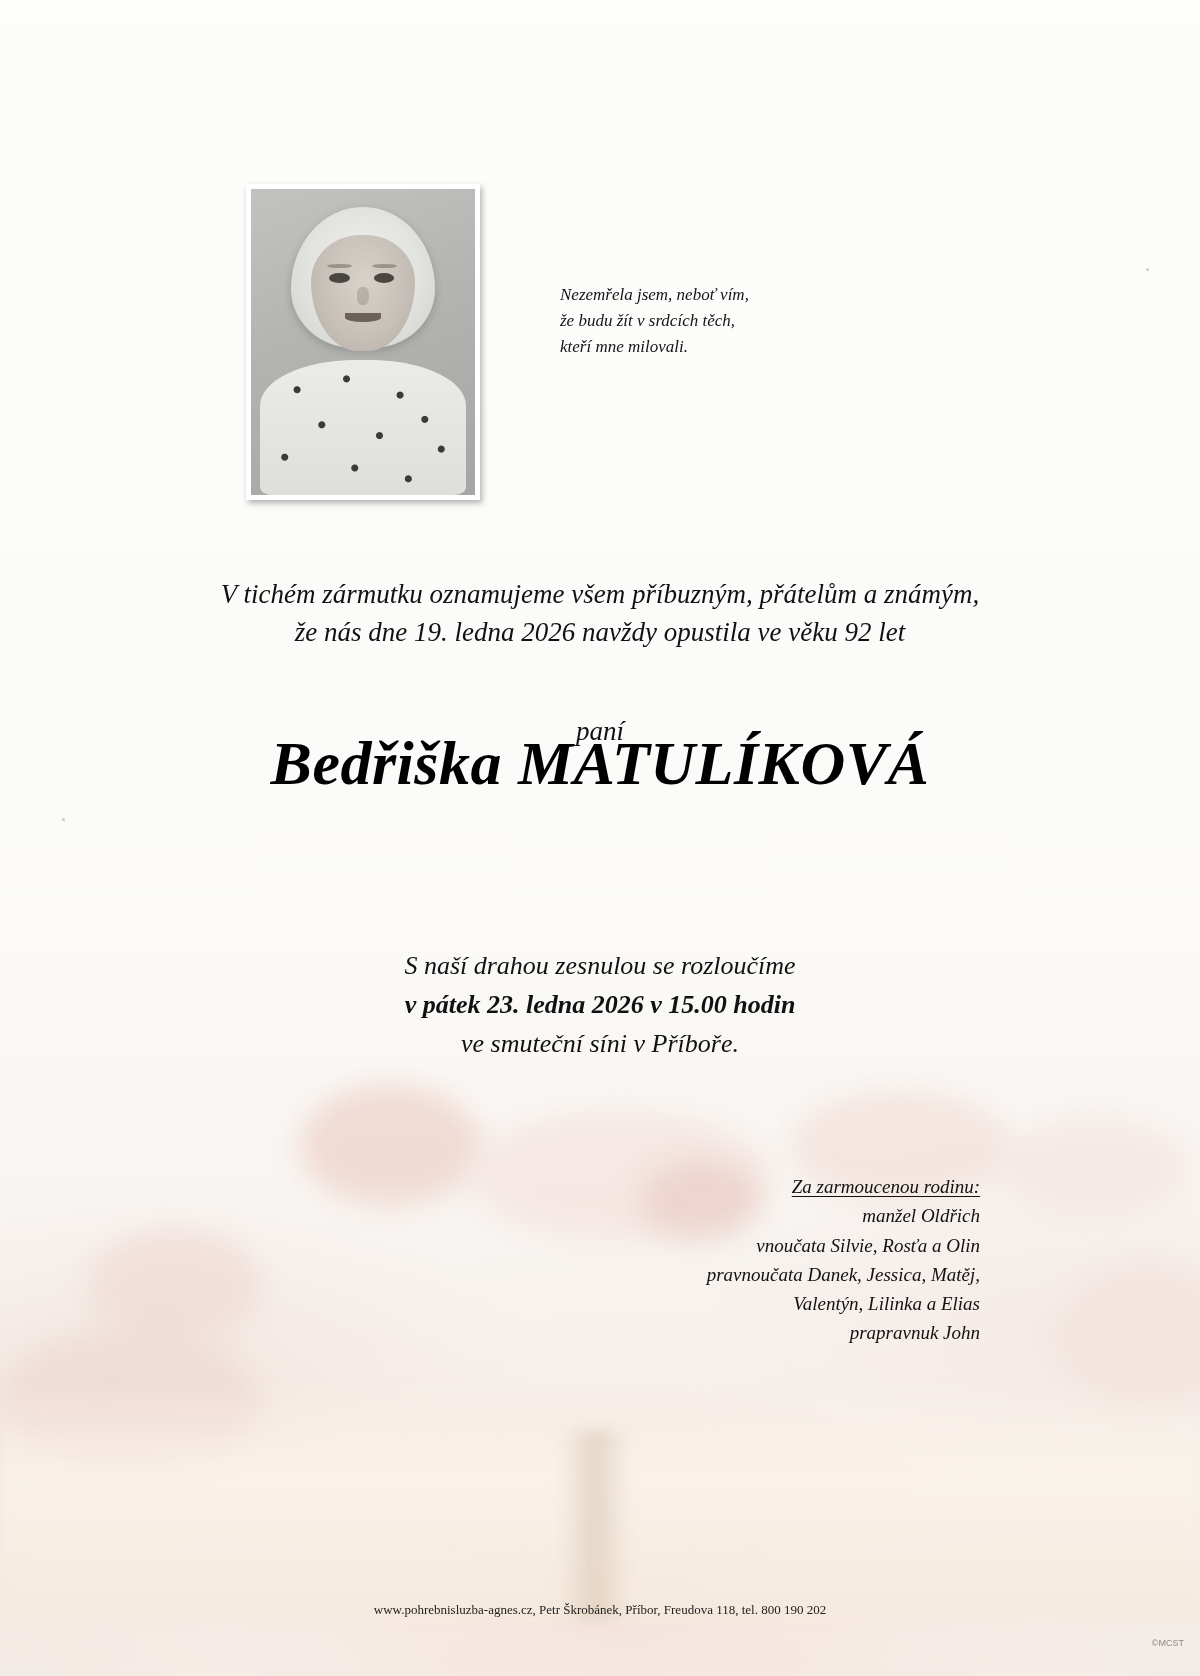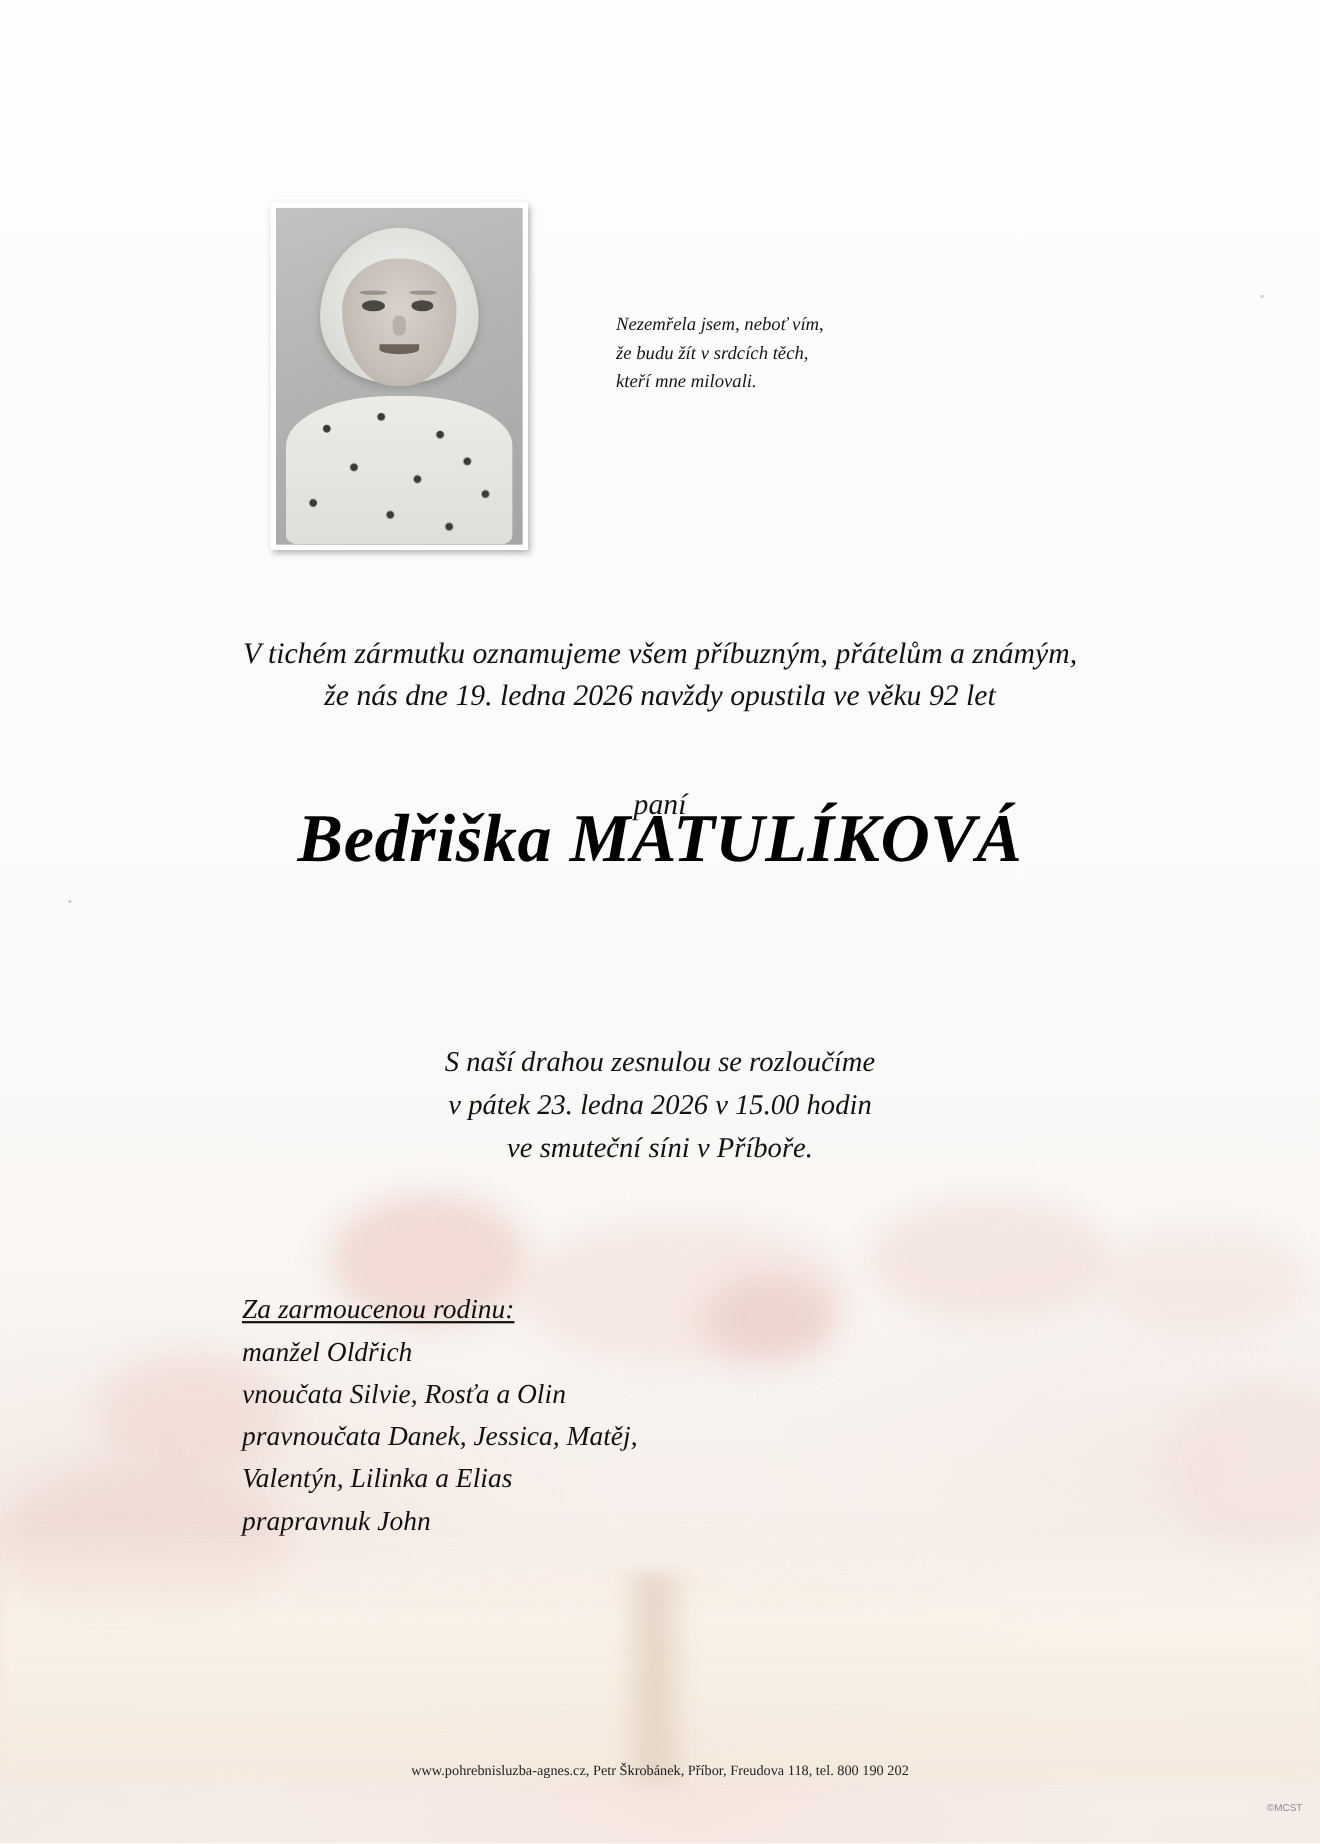--- a/index.html
+++ b/index.html
@@ -200,31 +200,31 @@
     left: 50%;
     transform: translateX(-50%);
     top: 946px;
     width: 760px;
     text-align: center;
     font-style: italic;
     font-size: 26px;
     line-height: 1.5;
     color: #111;
   }
-  .farewell .strong { font-weight: normal; }
+  .farewell .strong { font-weight: bold; }
 
   .family {
     position: absolute;
     left: 50%;
     transform: translateX(-50%);
     top: 1172px;
     width: 760px;
-    text-align: left;
-    font-style: italic;
-    font-size: 25px;
+    text-align: right;
+    font-style: italic;
+    font-size: 19px;
     line-height: 1.54;
     color: #111;
   }
   .family .heading {
     text-decoration: underline;
     text-underline-offset: 3px;
   }
 
   .footer {
     position: absolute;

